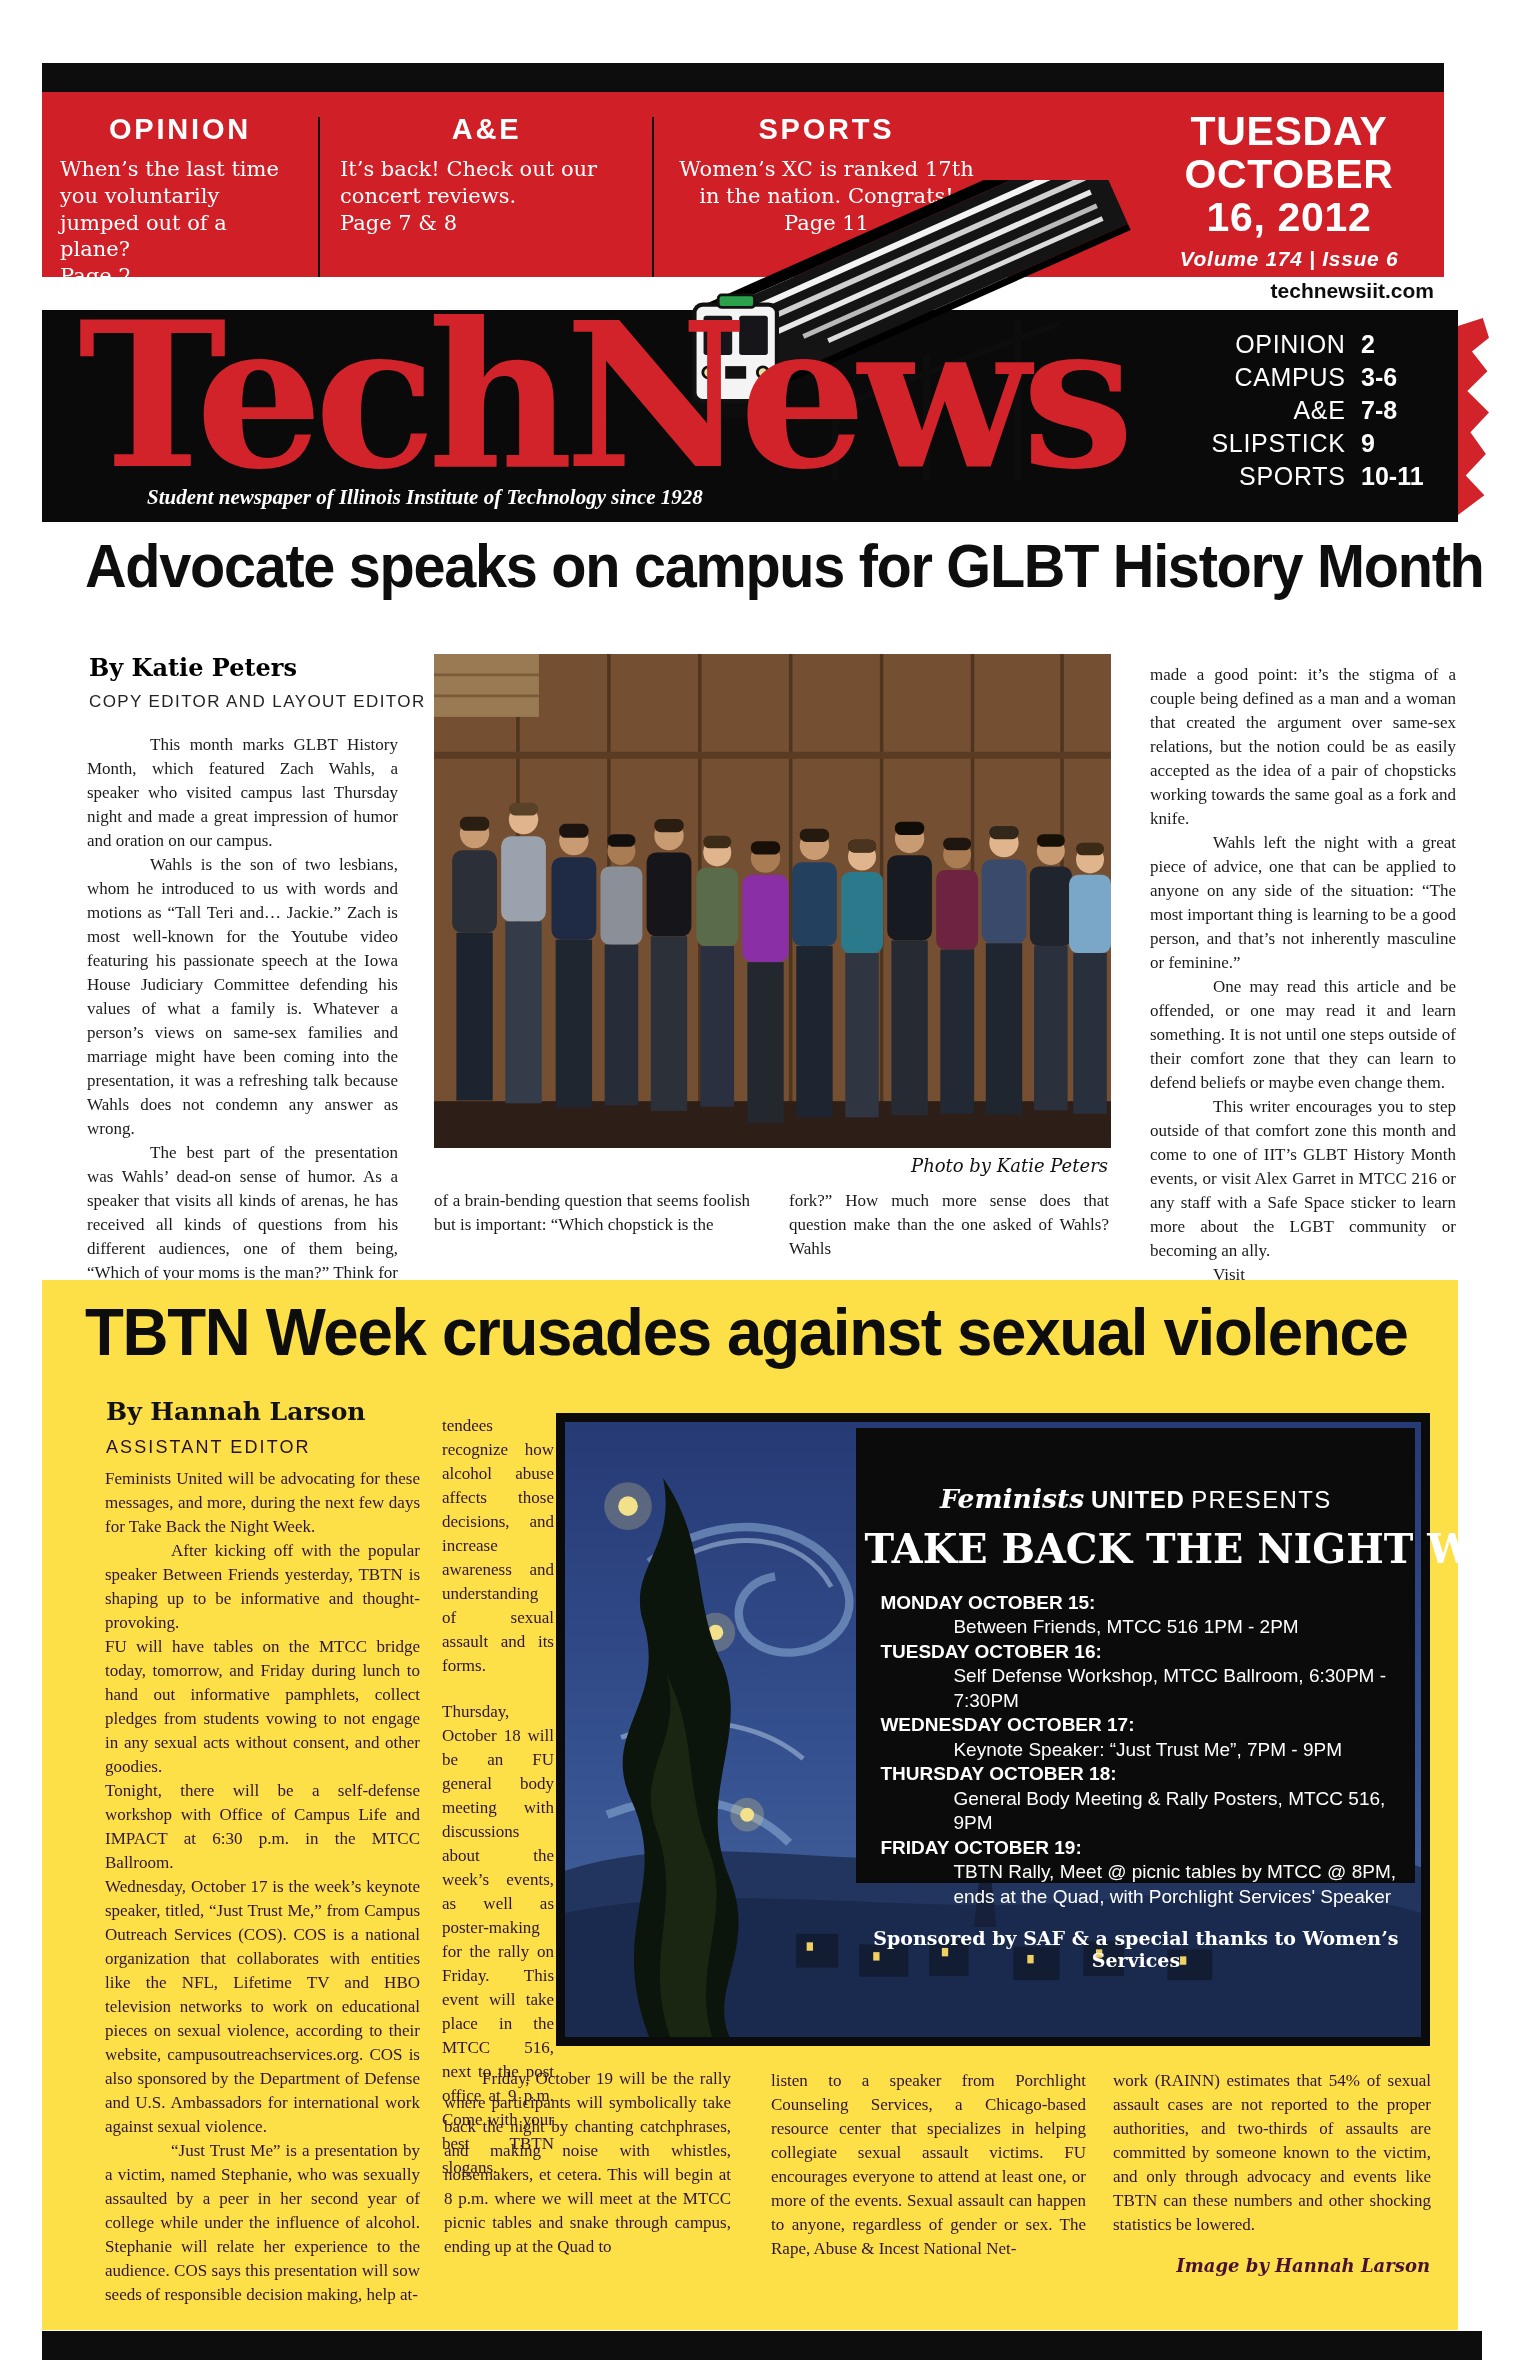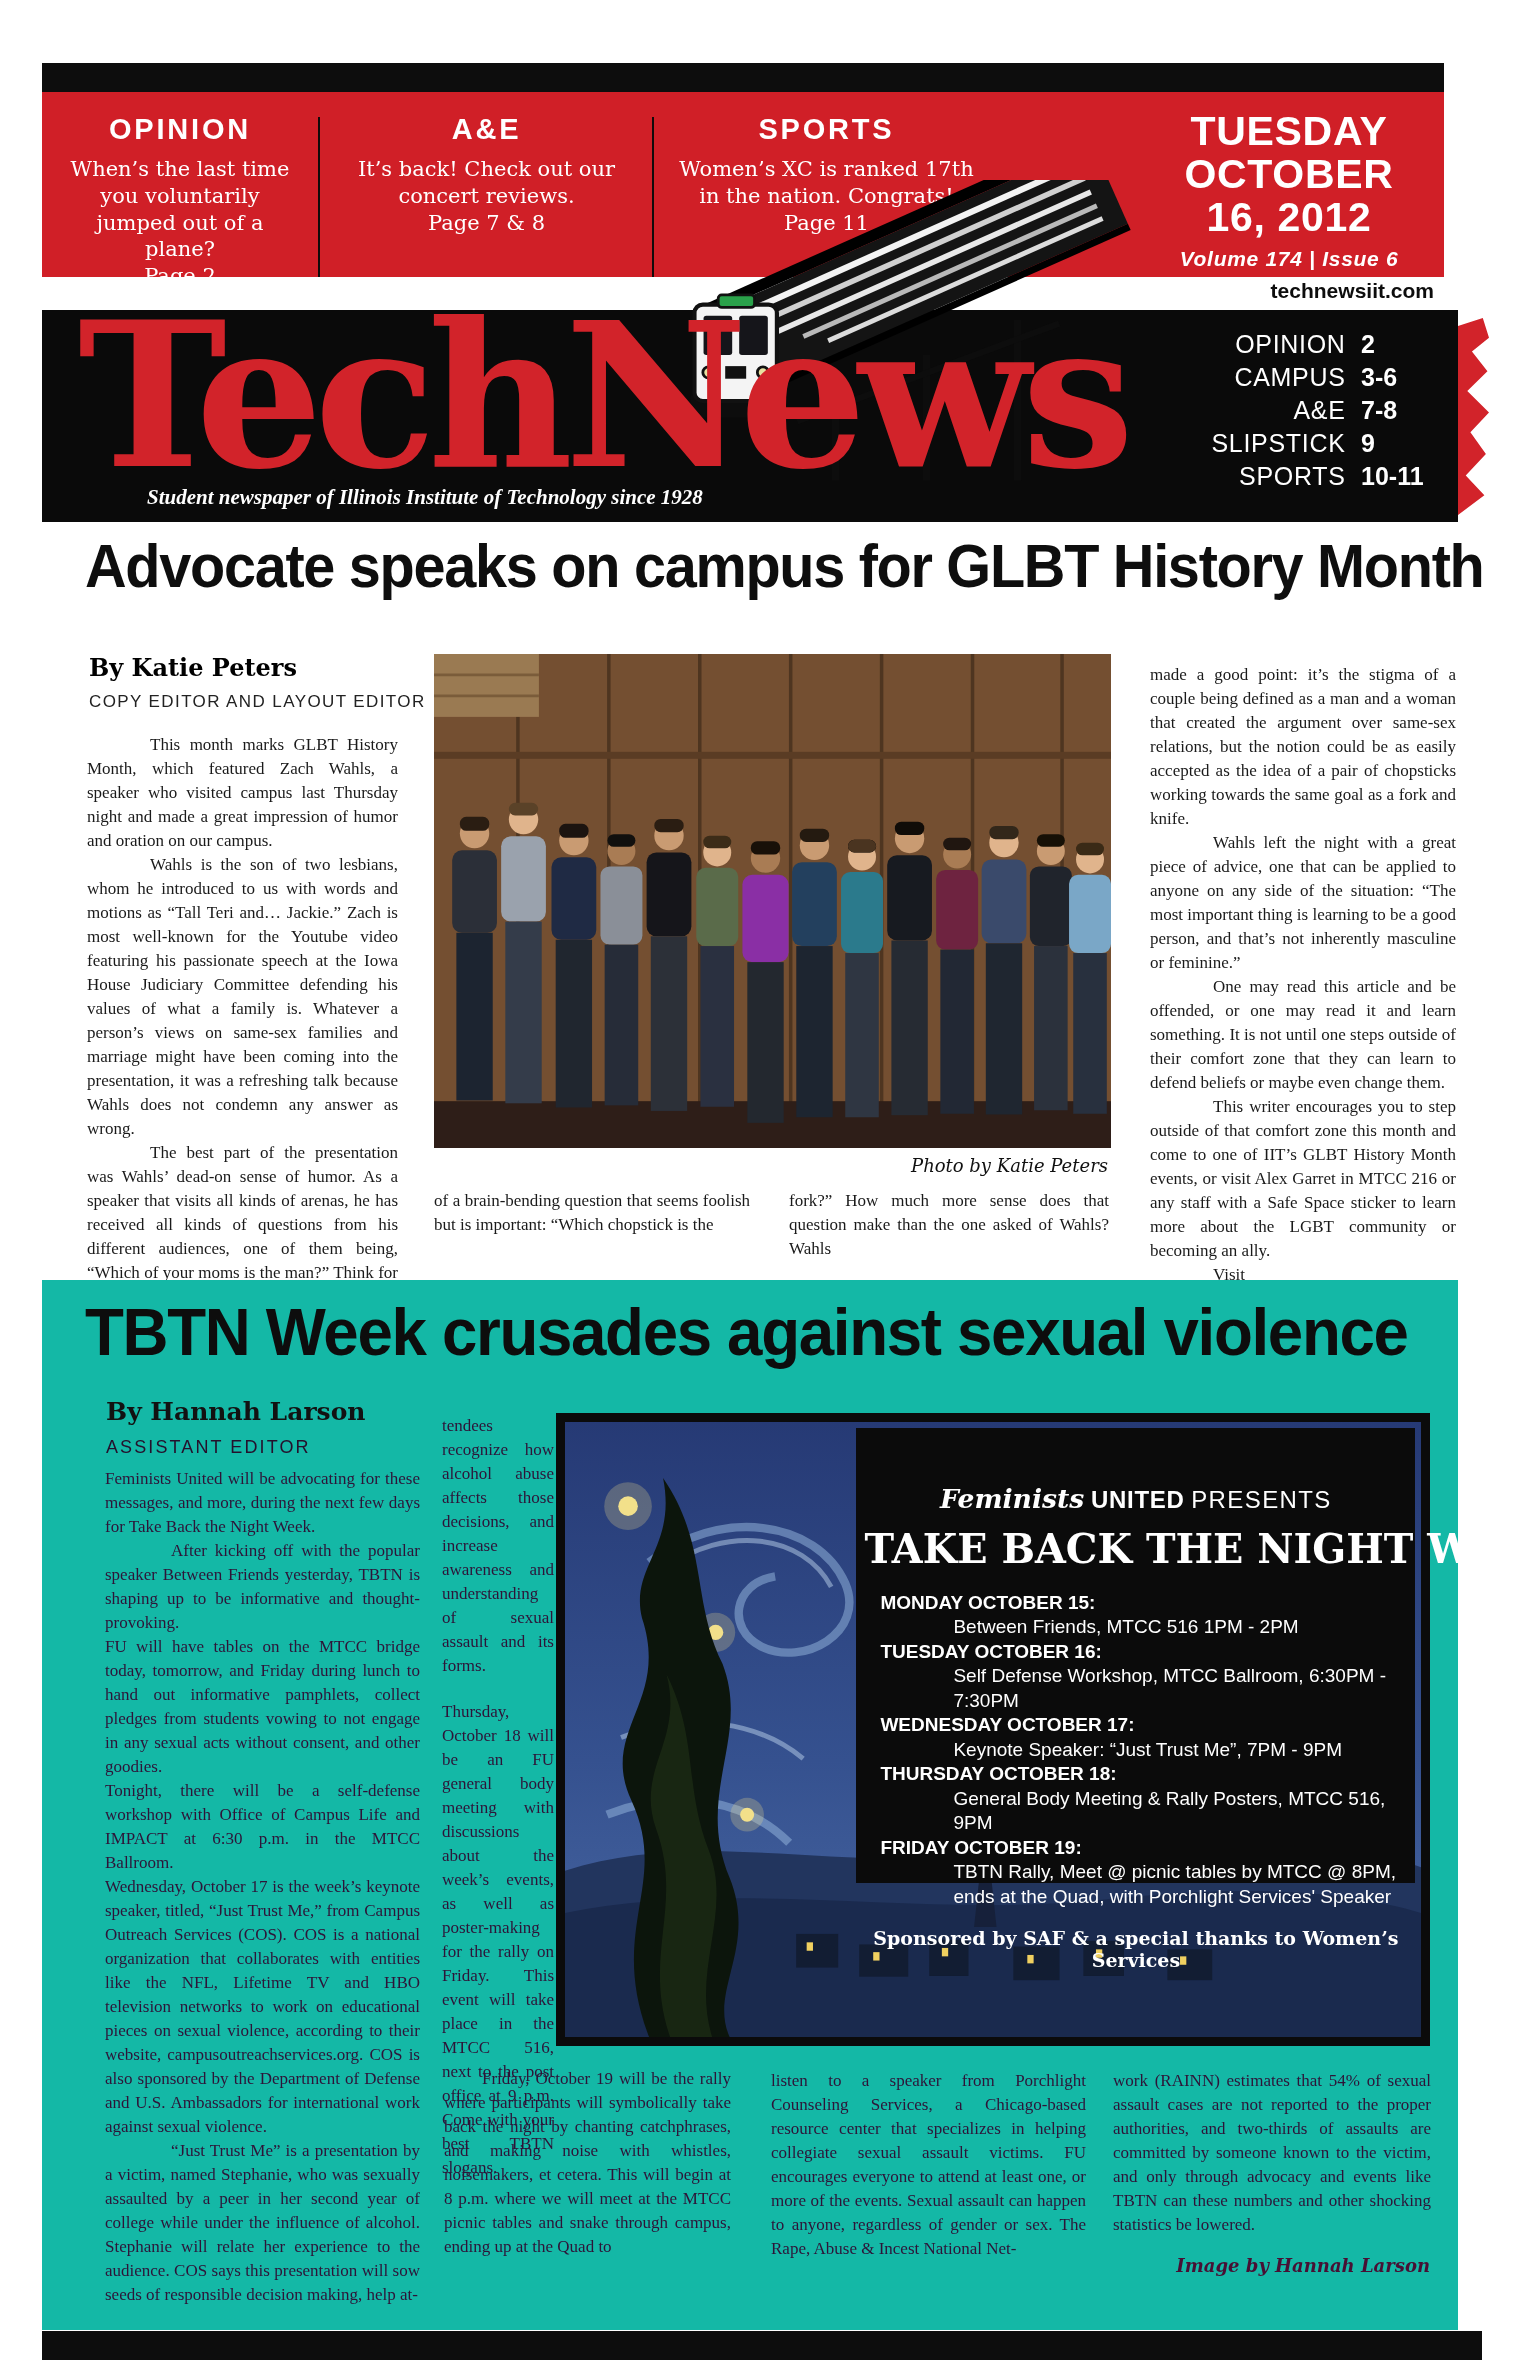--- a/index.html
+++ b/index.html
@@ -6,21 +6,21 @@
   .page{position:relative;width:1538px;height:2377px;background:#fff;overflow:hidden;
         font-family:"Liberation Serif",serif;color:#1a1a1a;}
   .abs{position:absolute;}
 
   
   .topbar{left:42px;top:63px;width:1402px;height:29px;background:#0d0d0d;}
   .redband{left:42px;top:92px;width:1402px;height:185px;background:#d01f27;}
   .rb-col{position:absolute;top:0;height:100%;color:#fff;}
   .rb-head{margin-top:21px;text-align:center;font:700 29px "Liberation Sans",sans-serif;letter-spacing:2.8px;}
   .rb-teaser{margin-top:9.8px;font:400 21px "DejaVu Serif",serif;line-height:1.28;padding:0 18px;}
-  .t-right{text-align:center;}
+  .t-right{text-align:left;}
   .t-center{text-align:center;}
   .rb-div{position:absolute;top:25px;bottom:0;width:2.1px;background:#120a0a;}
   .dateblock{position:absolute;left:1092px;top:0;width:310px;height:100%;color:#fff;text-align:center;}
   .d-big{font:800 41px "Liberation Sans",sans-serif;line-height:43px;letter-spacing:0.7px;}
   .d-vol{margin-top:8.4px;font:italic 700 21px "Liberation Sans",sans-serif;letter-spacing:0.7px;}
   .website{left:42px;top:279px;width:1392px;text-align:right;
            font:700 21px "Liberation Sans",sans-serif;color:#0d0d0d;}
 
   
   .masthead{left:42px;top:310px;width:1416px;height:212px;background:#0a0a0a;}
@@ -44,21 +44,21 @@
   .role{font:400 17px "Liberation Sans",sans-serif;letter-spacing:1.4px;color:#222;}
   .bodytext{font-size:17px;line-height:24px;text-align:justify;}
   .bodytext p{margin:0;}
   .ind p{text-indent:63px;}
   .noind{text-indent:0 !important;}
   .photo{left:434px;top:654px;width:677px;height:494px;}
   .photocap{left:790px;top:1155px;width:318px;text-align:right;
             font:italic 400 18px "DejaVu Serif",serif;color:#111;}
 
   
-  .pink{left:42px;top:1280px;width:1416px;height:1050px;background:#14b8a6;}
+  .pink{left:42px;top:1280px;width:1416px;height:1050px;background:#fde047;}
   .headline2{position:absolute;left:43px;top:12.6px;width:1468px;font:700 67px "Liberation Sans",sans-serif;
              color:#0d0d0d;letter-spacing:-1.4px;white-space:nowrap;
              transform:scaleX(.95);transform-origin:left center;}
   .p-byline{position:absolute;left:64px;top:117px;font:700 25px "DejaVu Serif",serif;color:#121212;}
   .p-role{position:absolute;left:64px;top:157px;font:400 18px "Liberation Sans",sans-serif;
           letter-spacing:2.1px;color:#25102c;}
   .pinktext{color:#2e1438;}
   .poster{position:absolute;left:514px;top:133px;width:874px;height:633px;
           border:9.8px solid #0b0b0b;box-sizing:border-box;background:#233a6e;}
   .starry{position:absolute;left:0;top:0;width:100%;height:100%;}

